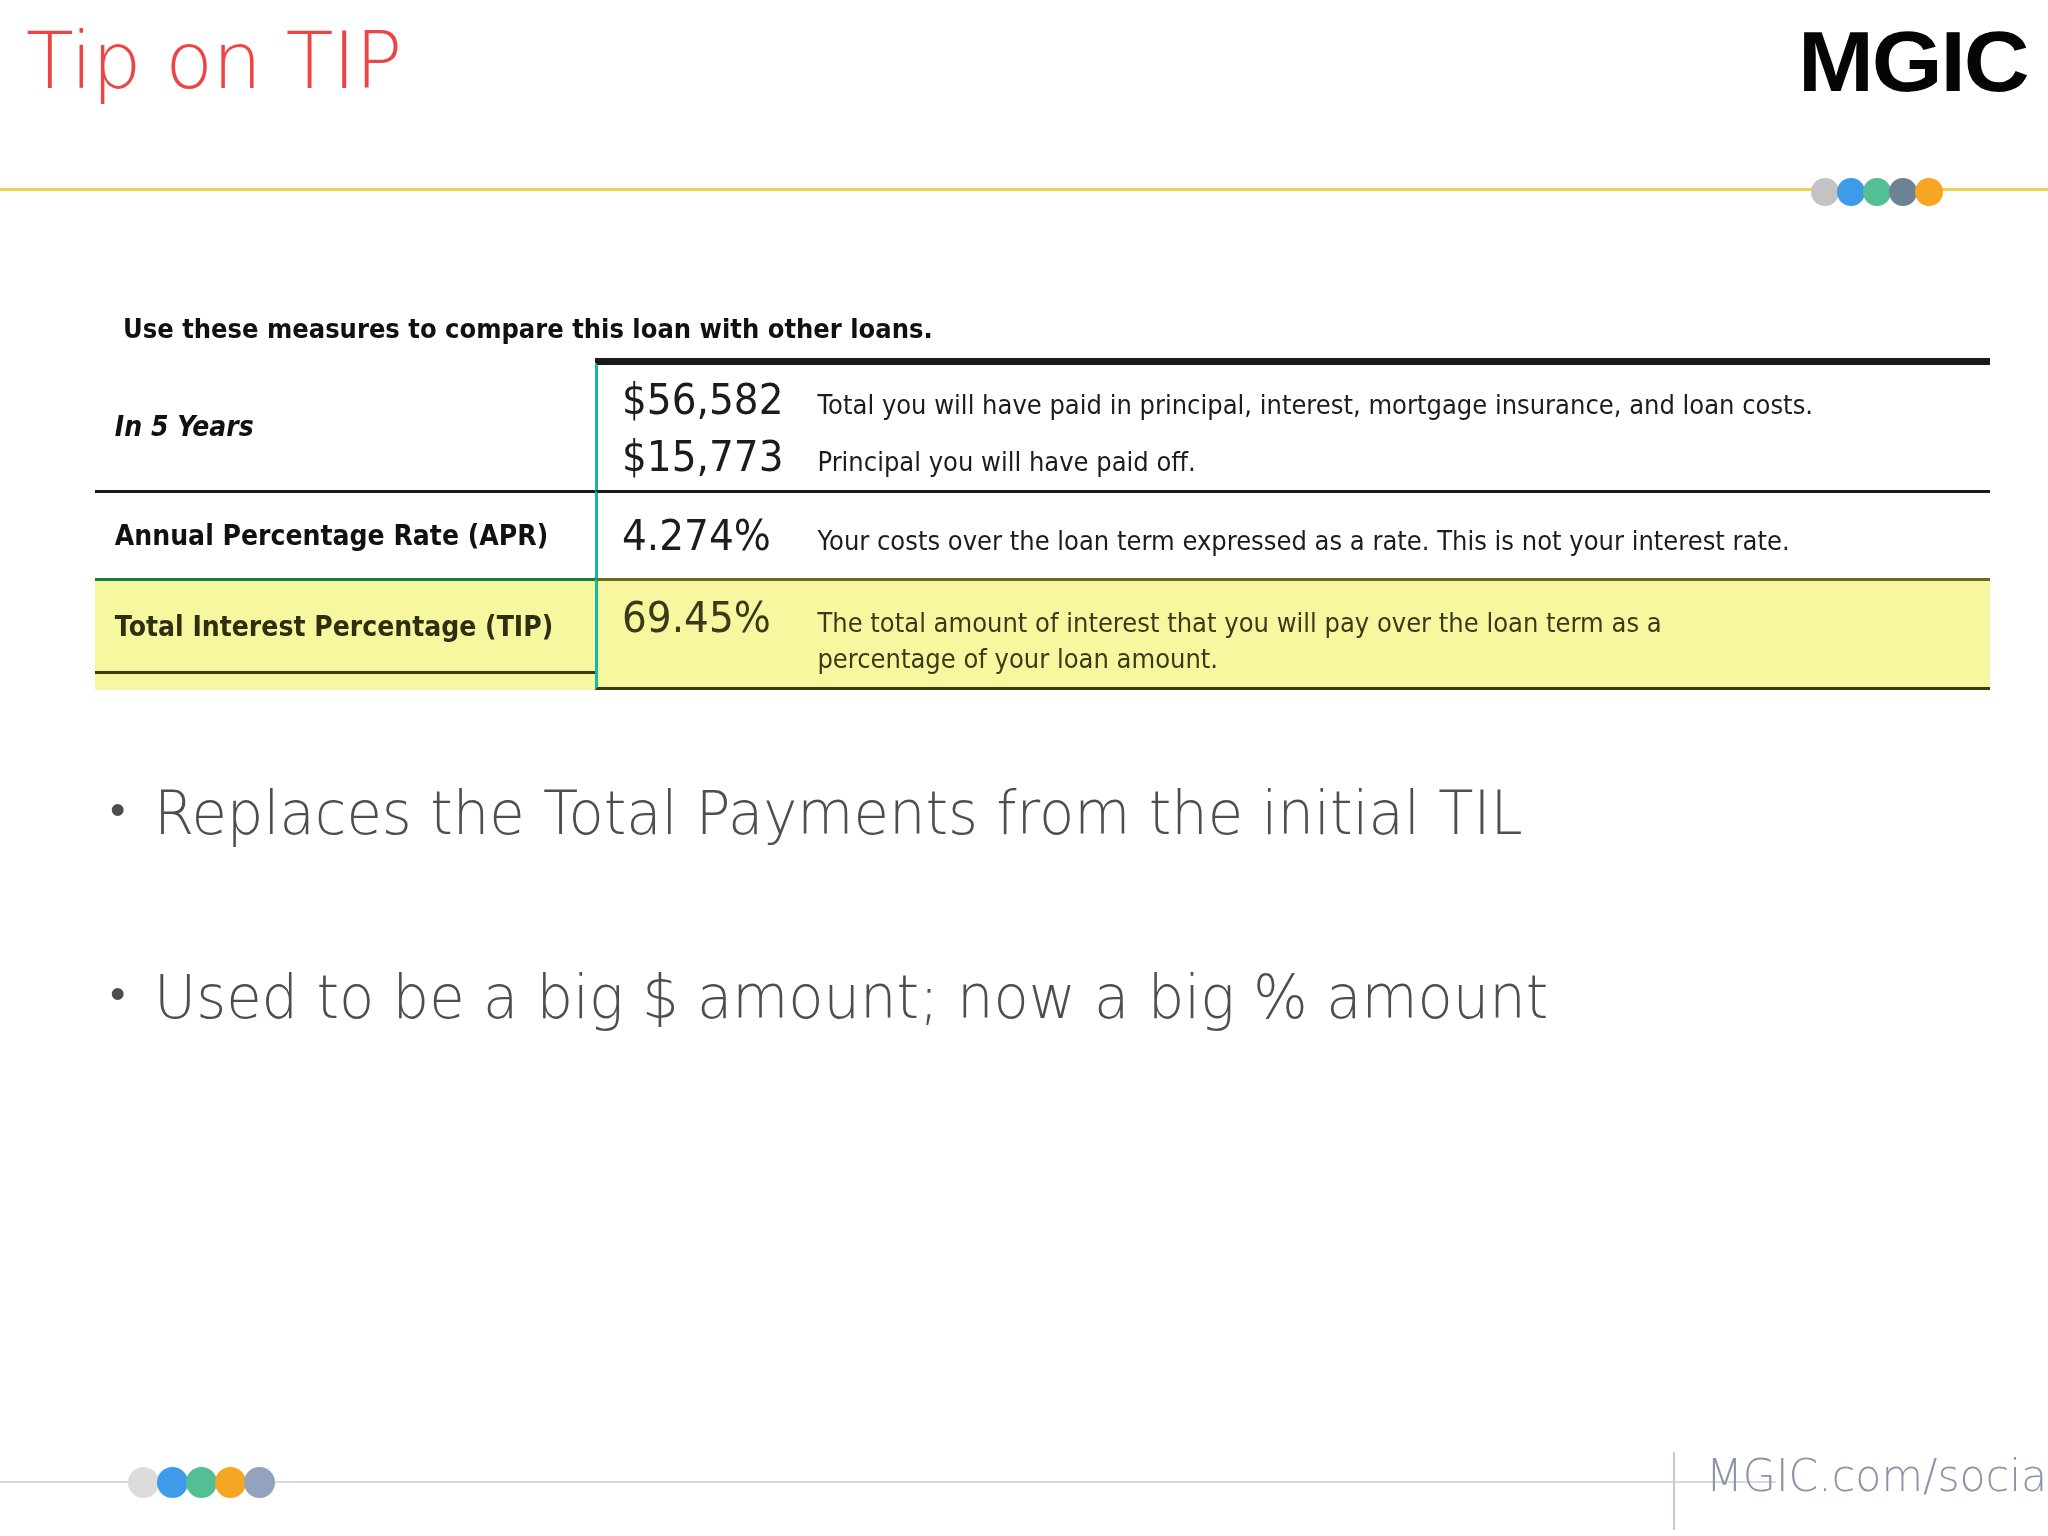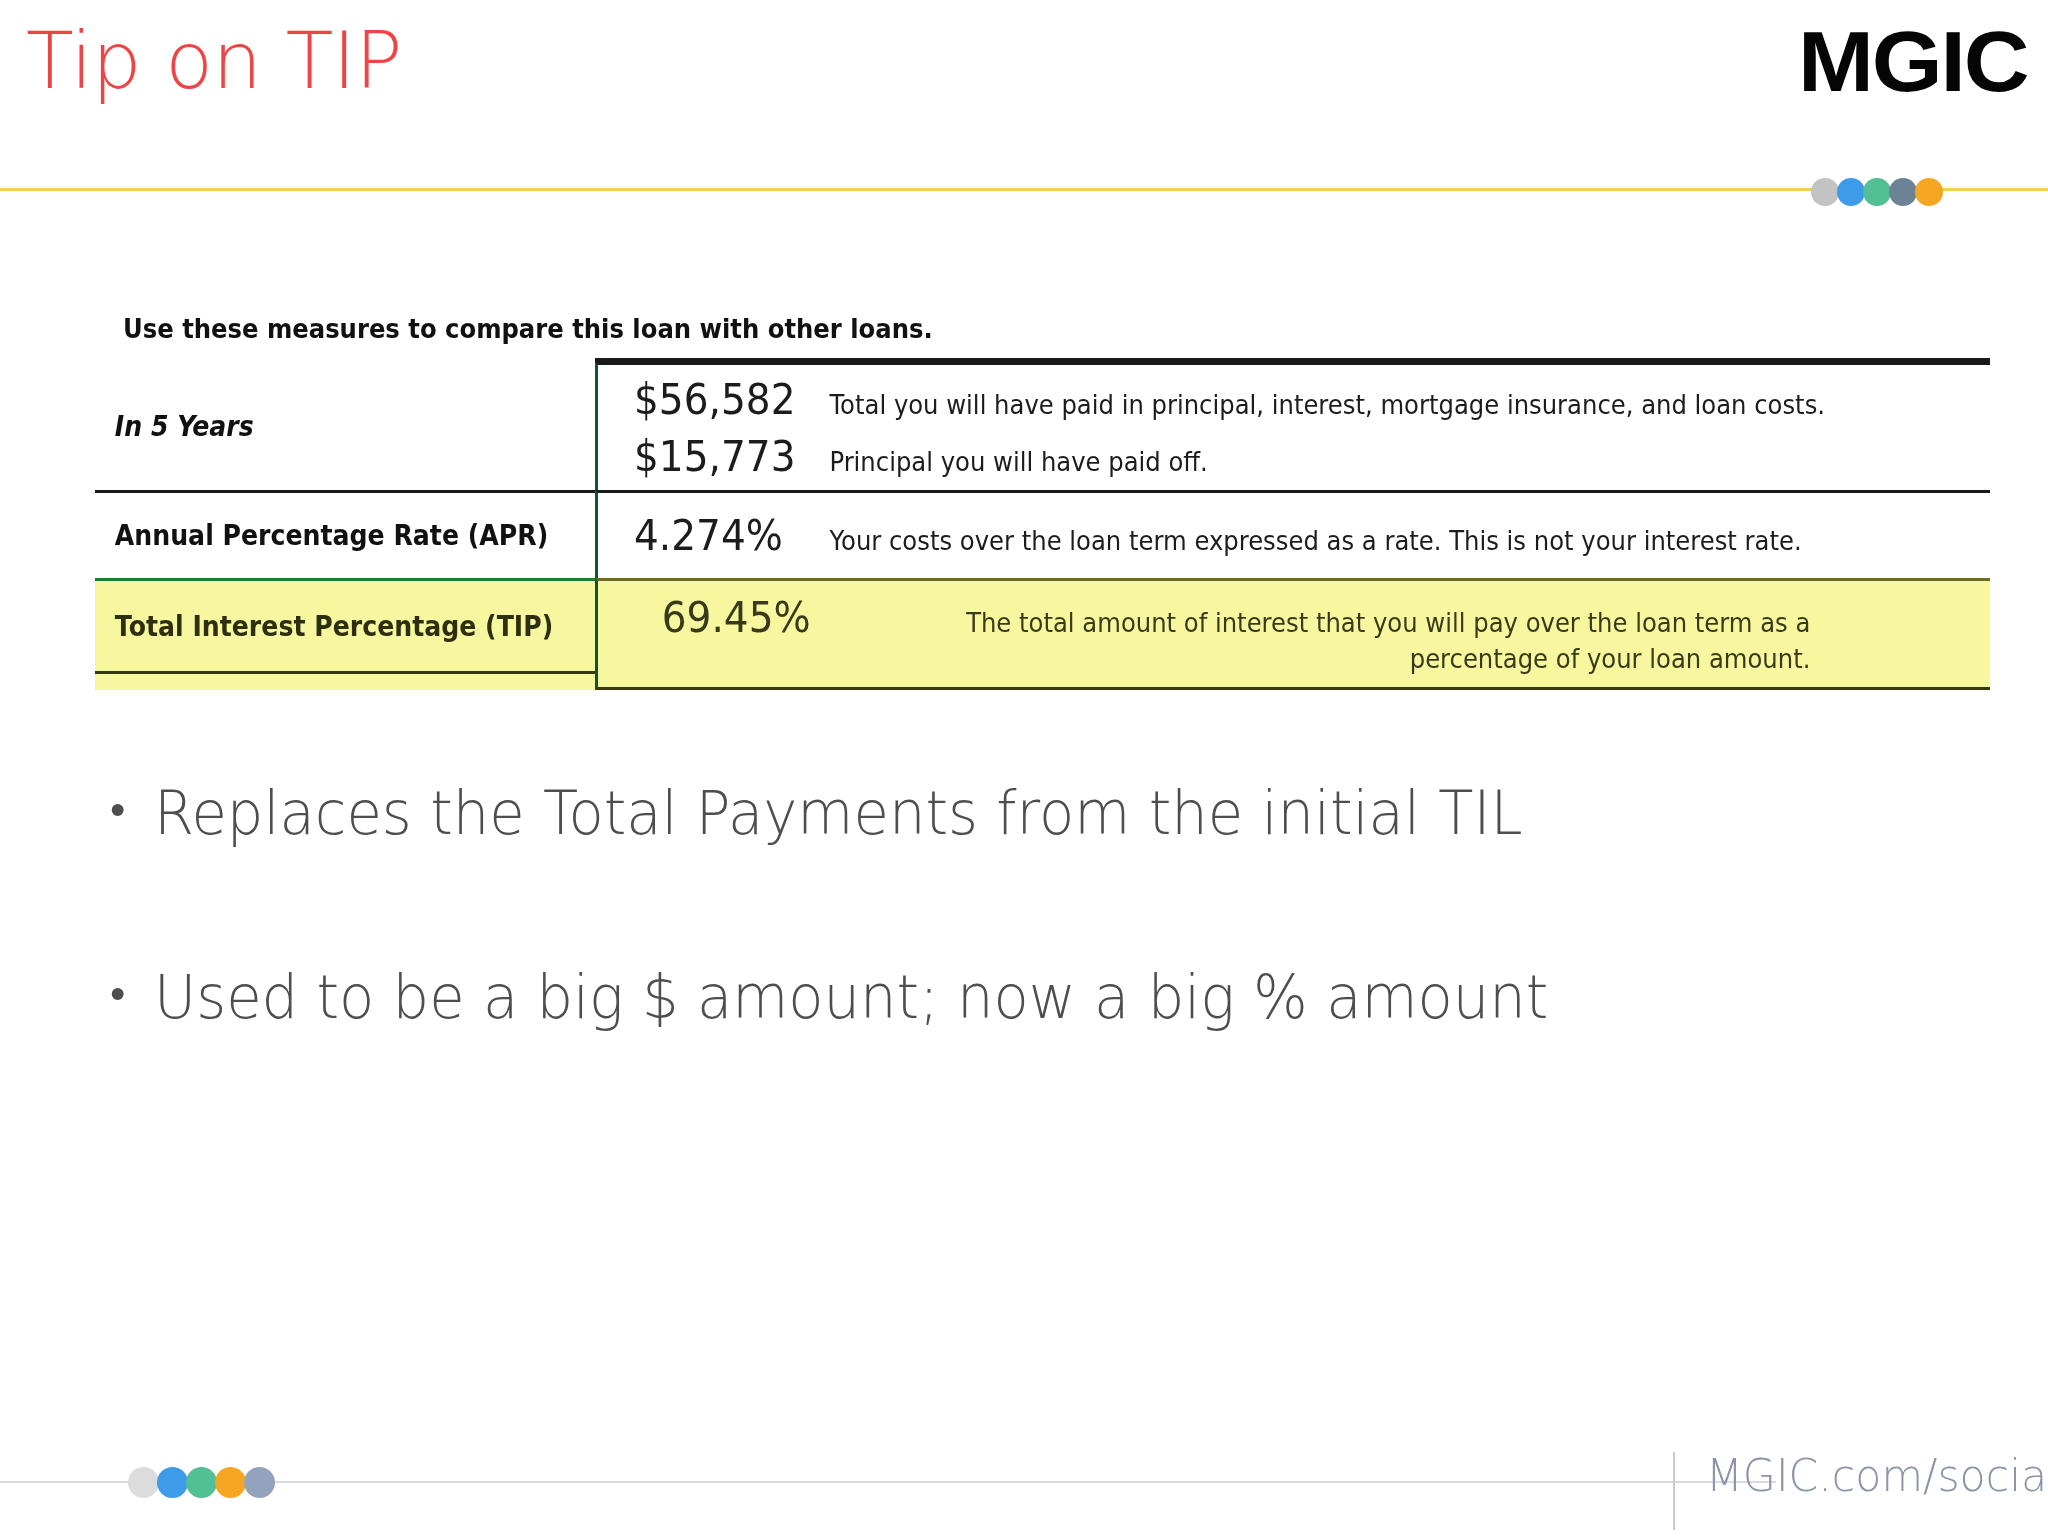--- a/index.html
+++ b/index.html
@@ -85,22 +85,22 @@
   .cd-left {
     width: 500px;
     flex: 0 0 500px;
     box-sizing: border-box;
     position: relative;
   }
   .cd-right {
     flex: 1 1 auto;
     box-sizing: border-box;
     position: relative;
-    border-left: 3px solid #14532d;
-    padding-left: 12px;
+    border-left: 3px solid #14b8a6;
+    padding-left: 0;
   }
 
   
   #cd-header-row { height: 62px; }
   #cd-header-tab {
     position: absolute;
     left: 0; top: 0;
     width: 500px;
     height: 62px;
     background: #0d0d0d;
@@ -206,21 +206,20 @@
   #row-tip .cd-left {
     height: 96px;
     border-top: 3px solid #15803d;
     border-bottom: 3px solid #3a3a10;
   }
   #row-tip .cd-right {
     height: 112px;
     border-top: 3px solid #6b6b22;
     border-bottom: 3px solid #3a3a10;
     padding-top: 12px;
-    text-align: right;
   }
   #row-tip .cd-rowlabel { color: #2e2e10; }
   #row-tip .cd-value { color: #3a3a1a; }
   #row-tip .cd-desc { color: #3a3a1a; }
 
   
   #bullet-list {
     position: absolute;
     left: 110px;
     top: 780px;

